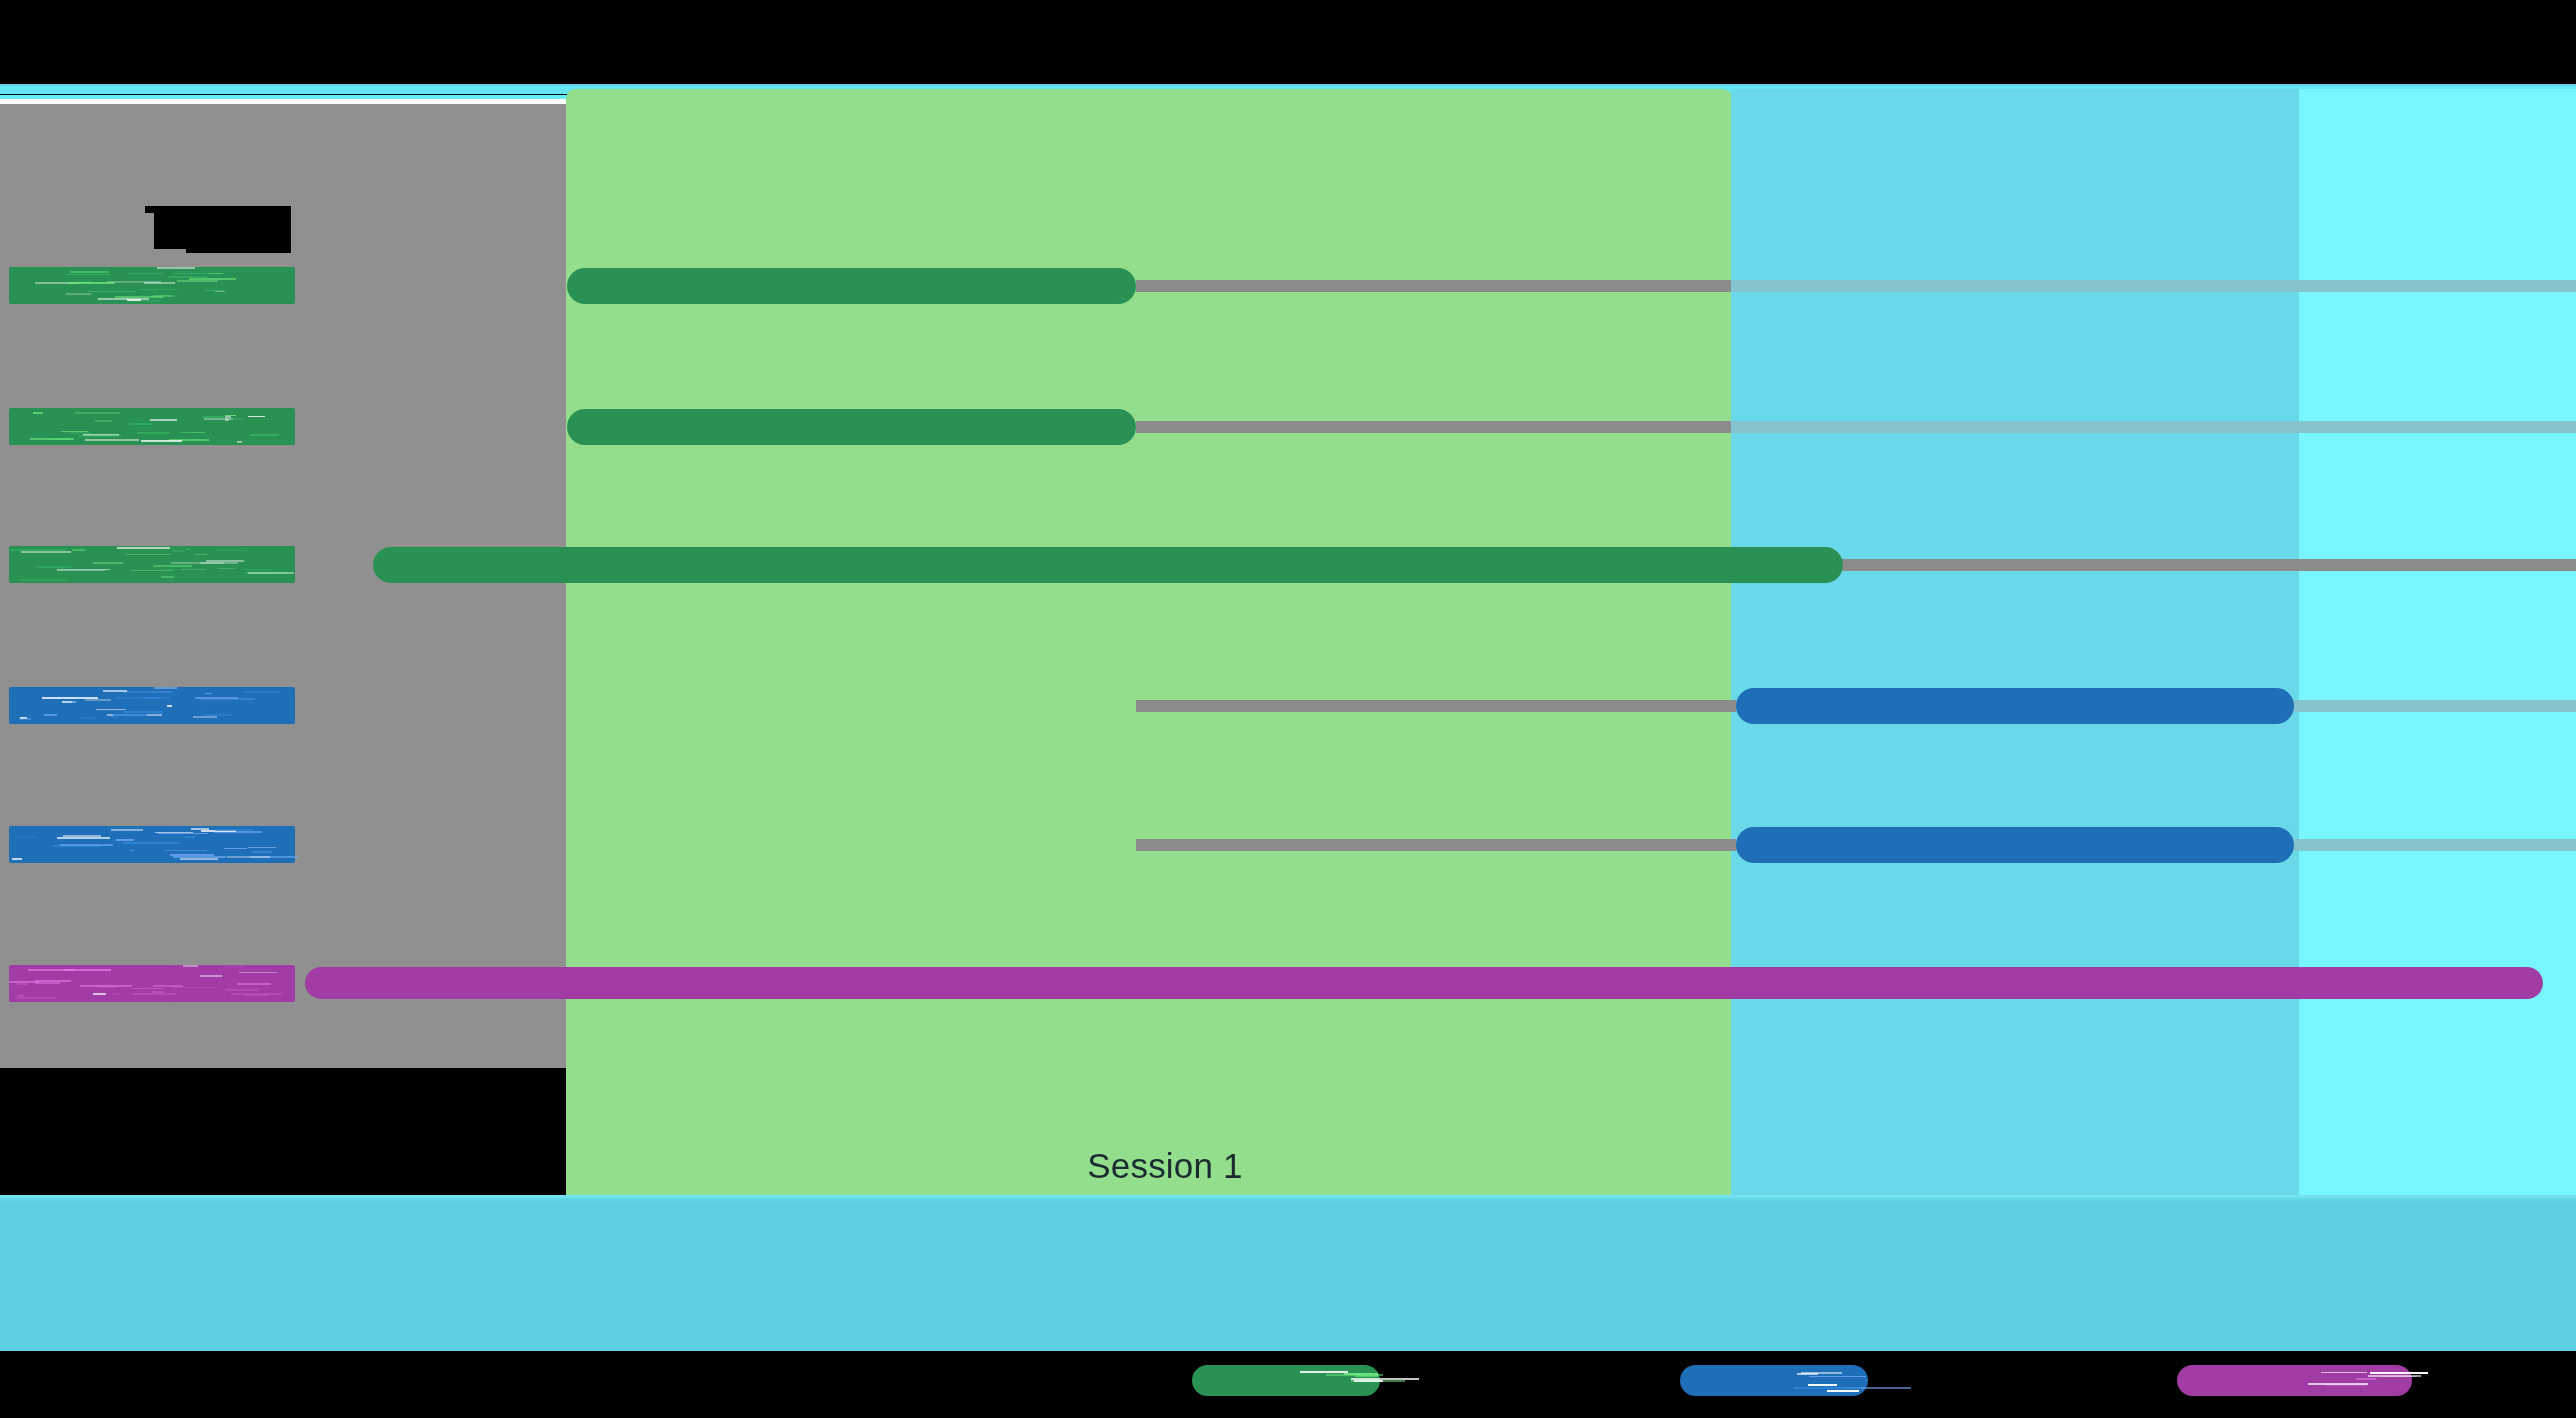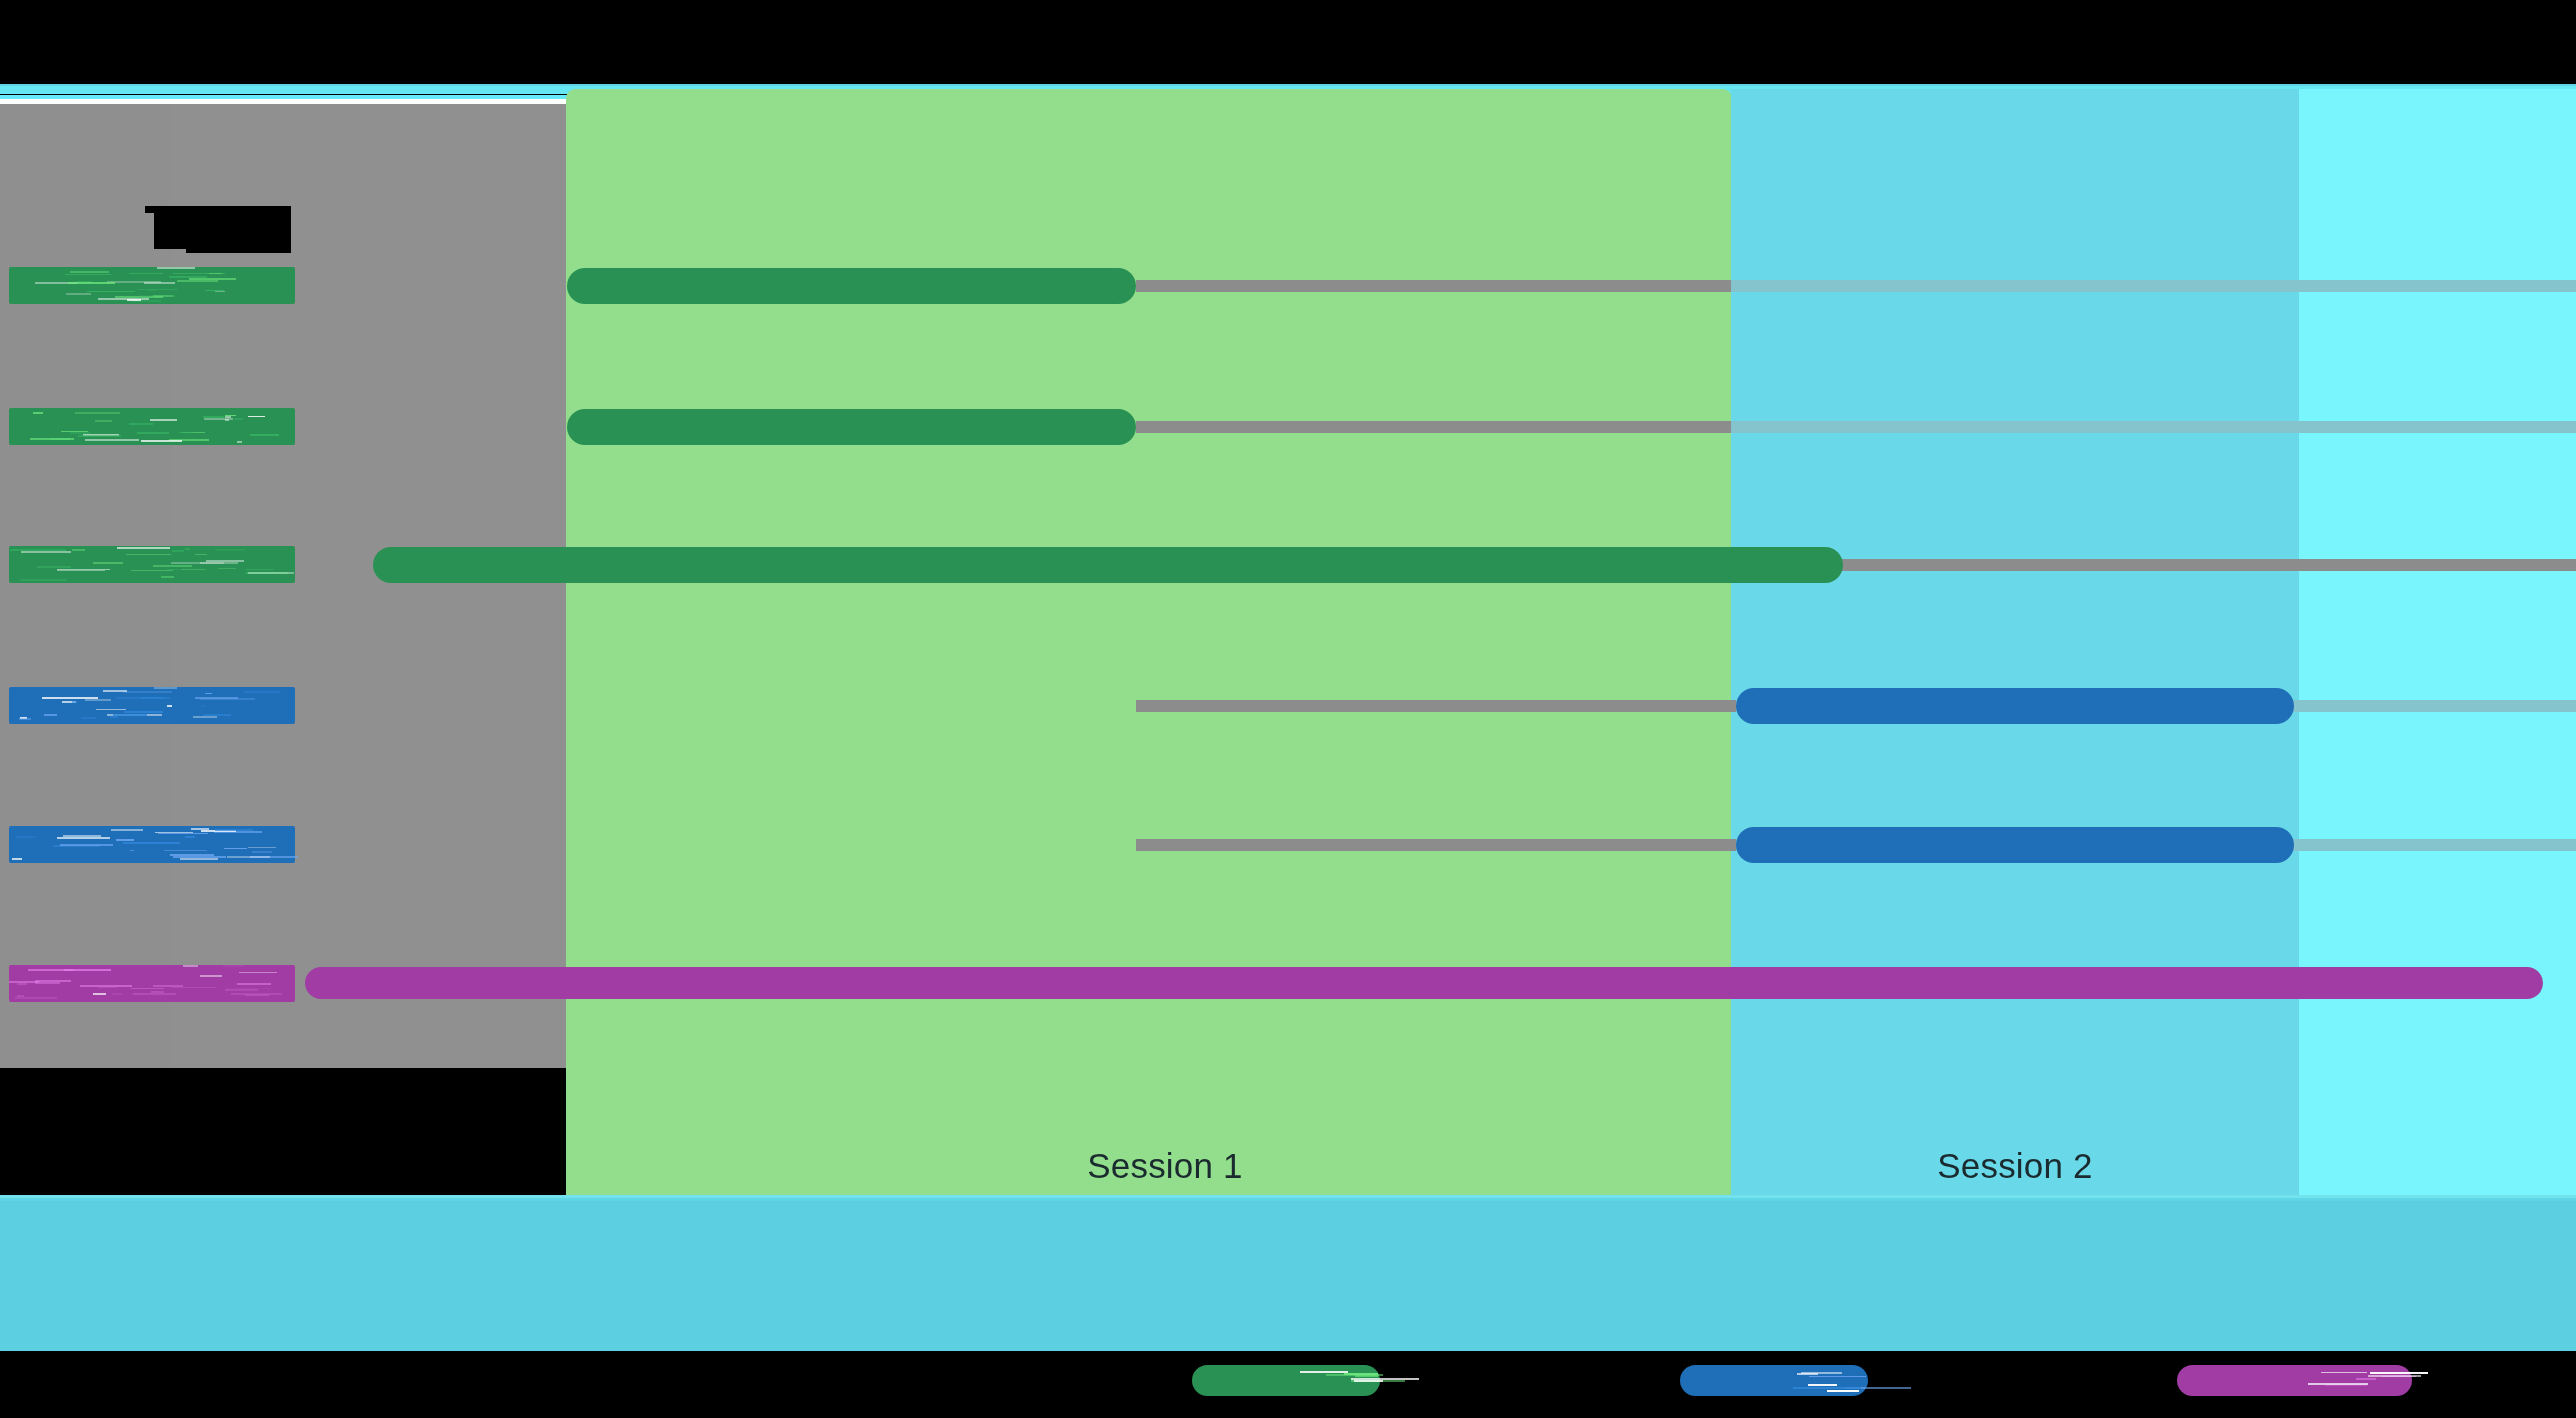--- a/index.html
+++ b/index.html
@@ -327,21 +327,20 @@
           <span class="label-noise" style="left: 142px; top: 26px; width: 12.2px; background: rgb(186, 86, 190); opacity: 0.79;"></span>
           <span class="label-noise" style="left: 26px; top: 15px; width: 36px; background: rgb(227, 123, 232); opacity: 0.6;"></span>
           <span class="label-noise" style="left: 124px; top: 28px; width: 43px; background: rgb(227, 123, 232); opacity: 0.28;"></span>
           <span class="label-noise" style="left: 84px; top: 28px; width: 13px; background: rgb(255, 255, 255); opacity: 0.68;"></span>
           <span class="label-noise" style="left: 163px; top: 21.6px; width: 44px; background: rgb(186, 86, 190); opacity: 0.56;"></span>
           <span class="label-noise" style="left: 7.5px; top: 18px; width: 10.3px; background: rgb(227, 123, 232); opacity: 0.31;"></span>
         </div>
       </div>
 
     <div class="session-caption" style="left:566px;width:1166px;margin-left:16px;">Session 1</div>
-    <div class="session-caption" style="left:1731px;width:568px;">Session 2</div>
   </div>
 
   <div class="bottom-rule-a"></div>
   <div class="bottom-rule-b"></div>
   <div class="bottom-panel"></div>
 
   <div class="black-bottom"></div>
 
   <div id="legend-layer">
       <div class="legend-item green" style="left: 1192px; width: 188px;">

